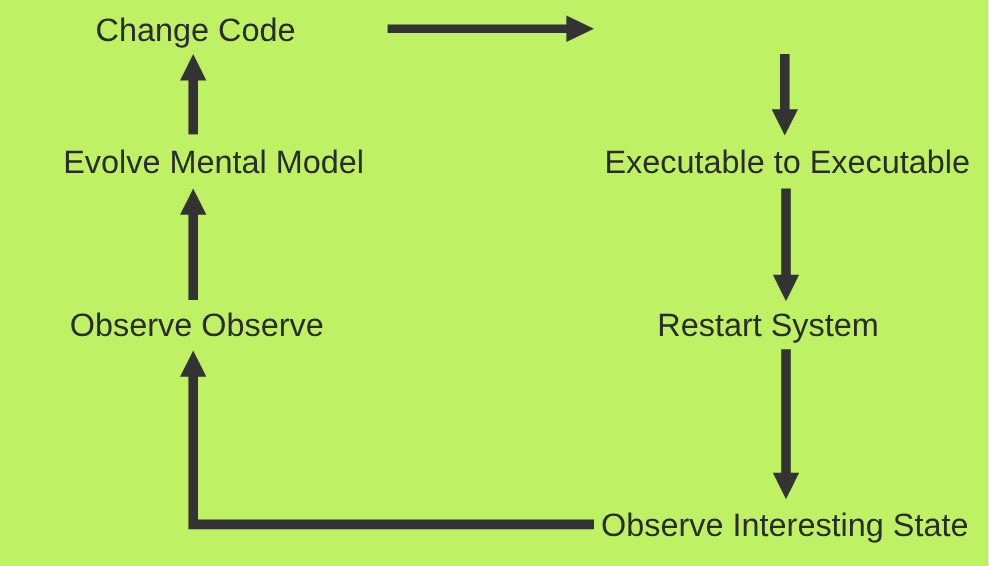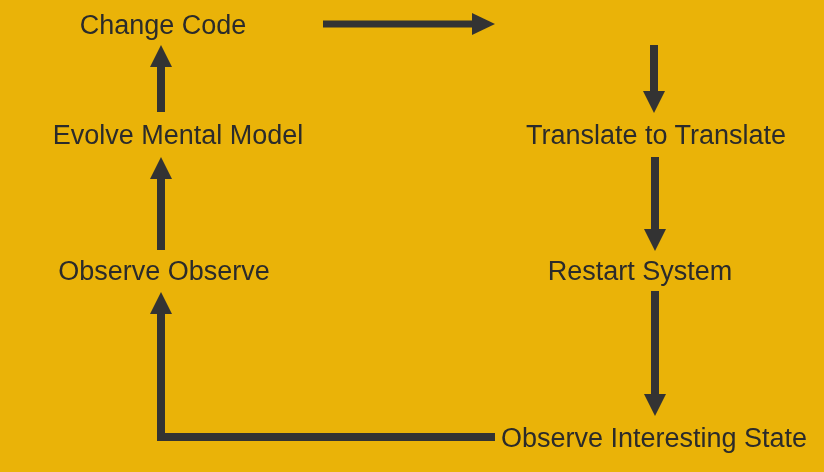--- a/index.html
+++ b/index.html
@@ -8,21 +8,21 @@
     padding: 0;
     background: #ffffff;
   }
   body {
     font-family: "Liberation Sans", sans-serif;
   }
   #canvas {
     position: relative;
     width: 824px;
     height: 472px;
-    background: #eab308;
+    background: #bef264;
     overflow: hidden;
   }
   #flow-svg {
     position: absolute;
     left: 0;
     top: 0;
     width: 824px;
     height: 472px;
   }
   .node-label {
@@ -81,19 +81,19 @@
 
   </svg>
 
   <div class="node-label" style="left:163px; top:25px;">Change Code</div>
 
   <div class="node-label" style="left:178px; top:135px;">Evolve Mental Model</div>
 
   <div class="node-label" style="left:164px; top:271px;">Observe Observe</div>
 
 
-  <div class="node-label" style="left:656px; top:135px;">Translate to Translate</div>
+  <div class="node-label" style="left:656px; top:135px;">Executable to Executable</div>
 
   <div class="node-label" style="left:640px; top:271px;">Restart System</div>
 
   <div class="node-label" style="left:654px; top:438px;">Observe Interesting State</div>
 
 </div>
 
 </body></html>

